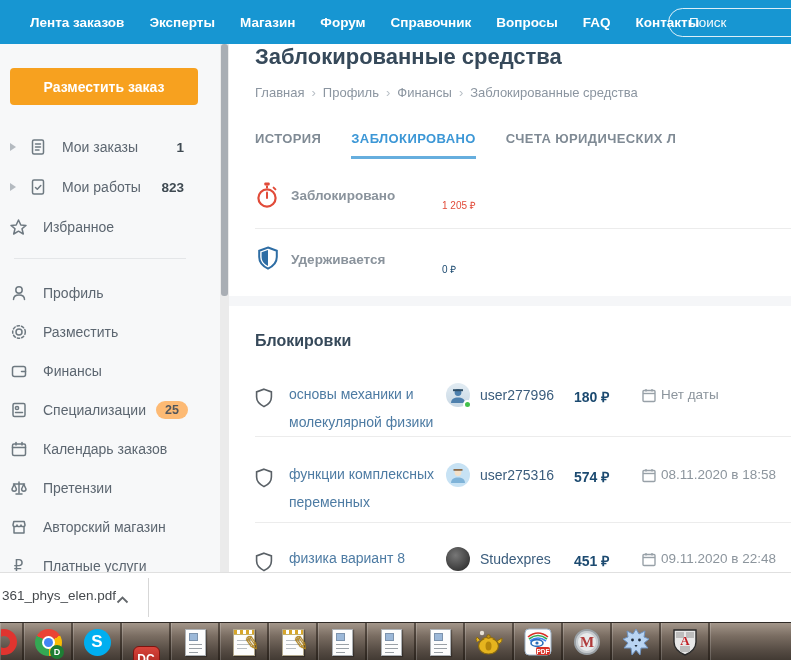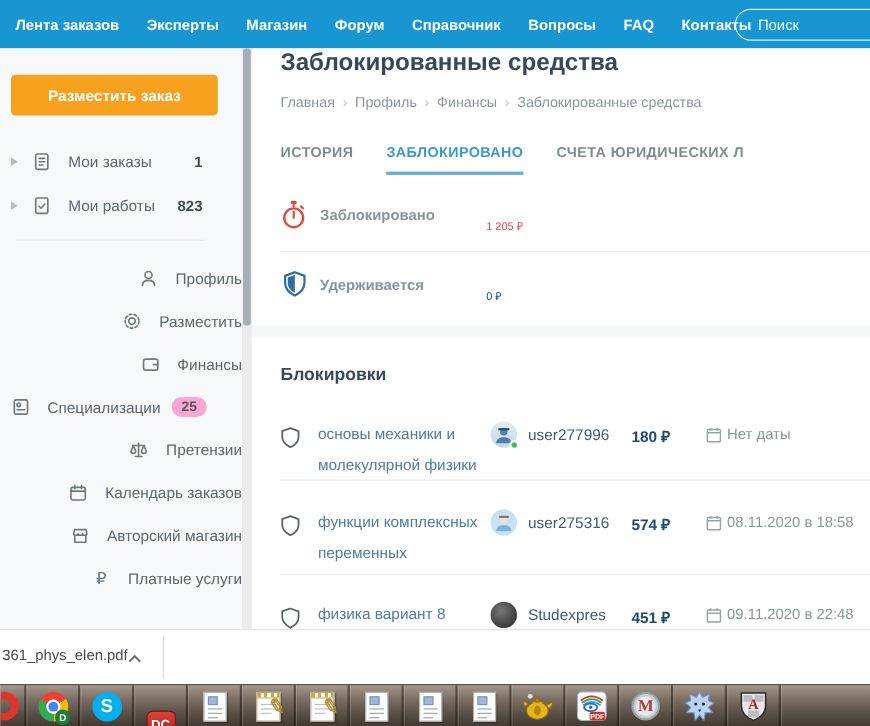--- a/index.html
+++ b/index.html
@@ -3,41 +3,41 @@
 <meta charset="utf-8">
 <style>
   * { margin:0; padding:0; box-sizing:border-box; }
   body { background:#ddd; }
   .frame {
     position:relative; width:791px; height:660px; overflow:hidden;
     font-family:"Liberation Sans", sans-serif; background:#fff;
   }
   
   .topnav { position:absolute; left:0; top:0; width:791px; height:44px;
-    background:#1796d2; display:flex; align-items:center; gap:25px; padding-left:14px; }
+    background:#1796d2; display:flex; align-items:center; gap:25px; padding-left:30px; }
   .topnav .nav-item { color:#fff; font-size:13.5px; font-weight:bold; white-space:nowrap; cursor:pointer; }
   .search-pill { position:absolute; left:668px; top:8px; width:170px; height:29px;
     border:1.5px solid rgba(255,255,255,0.85); border-radius:15px; background:transparent; }
   .search-pill input { width:120px; height:26px; margin-left:20px; border:0; outline:0;
     background:transparent; color:#fff; font-size:13.5px; font-family:"Liberation Sans",sans-serif; }
   .search-pill input::placeholder { color:rgba(255,255,255,0.95); }
   
   .sidebar { position:absolute; left:0; top:44px; width:220px; height:528px; background:#f7f8f9; overflow:hidden; }
   .order-btn { position:absolute; left:10px; top:24px; width:188px; height:37px; background:#f7a11f;
     border:0; border-radius:4px; color:#fff; font-weight:bold; font-size:14px; cursor:pointer;
     font-family:"Liberation Sans",sans-serif; }
   .side-list { position:absolute; left:0; top:83px; width:220px; }
   .side-item { height:40px; display:flex; align-items:center; padding-left:10px; cursor:pointer;
-    color:#5c6670; font-size:14px;justify-content:flex-end; }
+    color:#5c6670; font-size:14px; }
   .side-item .caret { width:0; height:0; border-left:6px solid #b4bac0; border-top:4.5px solid transparent;
     border-bottom:4.5px solid transparent; margin-right:12px; }
   .side-item .s-icon { width:19px; height:19px; margin-right:15px; display:inline-flex;
     align-items:center; justify-content:center; color:#6e7981; font-size:15px; }
   .side-item .count { margin-left:auto; margin-right:36px; font-weight:bold; font-size:13.5px; color:#3f4a52; }
-  .side-item .badge { margin-left:auto; margin-right:32px; background:#f9a8d4; border-radius:9px;
+  .side-item .badge { margin-left:auto; margin-right:32px; background:#fdba74; border-radius:9px;
     padding:2px 9px; font-weight:bold; font-size:12.5px; color:#53575c; }
   .side-divider { border-top:1px solid #e4e6e8; margin:11px 34px 0 14px; }
   .side-list2 { margin-top:14px; }
   .side-list2 .side-item { height:39px; }
   .plain { padding-left:9px; }
   svg.si { stroke:#6e7981; fill:none; stroke-width:1.5; stroke-linecap:round; stroke-linejoin:round; }
   
   .scroll-strip { position:absolute; left:220px; top:44px; width:9px; height:528px; background:#ebebeb; }
   .scroll-thumb { position:absolute; left:1px; top:0; width:7px; height:252px; background:#a9aeb4; border-radius:3px; }
   
@@ -156,20 +156,28 @@
         <span class="caret"></span>
         <span class="s-icon">
           <svg class="si" width="18" height="18" viewBox="0 0 18 18">
               <rect x="3.5" y="2" width="11" height="14" rx="1.5"></rect>
               <polyline points="6.5,9.5 8.3,11.3 11.8,7.5"></polyline>
             </svg>
         </span>
         <span>Мои работы</span>
         <span class="count">823</span>
       </div>
+      <div class="side-item plain">
+        <span class="s-icon">
+          <svg class="si" width="19" height="19" viewBox="0 0 19 19">
+              <polygon points="9.5,2 11.8,7 17,7.4 13,10.8 14.3,16 9.5,13.2 4.7,16 6,10.8 2,7.4 7.2,7"></polygon>
+            </svg>
+        </span>
+        <span>Избранное</span>
+      </div>
 
       <div class="side-divider"></div>
 
       <div class="side-list2">
         <div class="side-item plain">
           <span class="s-icon">
             <svg class="si" width="18" height="18" viewBox="0 0 18 18">
                 <circle cx="9" cy="6" r="3.2"></circle>
                 <path d="M3.5 15.5 c0-3 2.4-4.6 5.5-4.6 s5.5 1.6 5.5 4.6"></path>
               </svg>
@@ -197,43 +205,43 @@
         <div class="side-item plain">
           <span class="s-icon">
             <svg class="si" width="18" height="18" viewBox="0 0 18 18">
                 <rect x="3" y="2.5" width="12" height="13" rx="1.5"></rect>
                 <circle cx="7" cy="7" r="1.6"></circle>
                 <line x1="5.5" y1="11.5" x2="12.5" y2="11.5"></line>
               </svg>
           </span>
           <span>Специализации</span>
           <span class="badge">25</span>
+        </div>
+        <div class="side-item plain">
+          <span class="s-icon">
+            <svg class="si" width="18" height="18" viewBox="0 0 18 18">
+                <rect x="2.5" y="4" width="13" height="11.5" rx="1.5"></rect>
+                <line x1="2.5" y1="7.5" x2="15.5" y2="7.5"></line>
+                <line x1="6" y1="2.5" x2="6" y2="5"></line>
+                <line x1="12" y1="2.5" x2="12" y2="5"></line>
+              </svg>
+          </span>
+          <span>Календарь заказов</span>
         </div>
         <div class="side-item plain">
           <span class="s-icon">
             <svg class="si" width="18" height="18" viewBox="0 0 18 18">
                 <line x1="9" y1="3" x2="9" y2="14"></line>
                 <line x1="3.5" y1="5" x2="14.5" y2="5"></line>
                 <path d="M2 10 a2.2 2.2 0 0 0 4.4 0 L4.2 5.2 Z"></path>
                 <path d="M11.6 10 a2.2 2.2 0 0 0 4.4 0 L13.8 5.2 Z"></path>
                 <line x1="6" y1="15" x2="12" y2="15"></line>
               </svg>
           </span>
           <span>Претензии</span>
-        </div>
-        <div class="side-item plain">
-          <span class="s-icon">
-            <svg class="si" width="18" height="18" viewBox="0 0 18 18">
-                <rect x="2.5" y="4" width="13" height="11.5" rx="1.5"></rect>
-                <line x1="2.5" y1="7.5" x2="15.5" y2="7.5"></line>
-                <line x1="6" y1="2.5" x2="6" y2="5"></line>
-                <line x1="12" y1="2.5" x2="12" y2="5"></line>
-              </svg>
-          </span>
-          <span>Календарь заказов</span>
         </div>
         <div class="side-item plain">
           <span class="s-icon">
             <svg class="si" width="18" height="18" viewBox="0 0 18 18">
                 <path d="M3 7 L3.8 3.5 h10.4 L15 7 a2 1.6 0 0 1 -4 0 a2 1.6 0 0 1 -4 0 a2 1.6 0 0 1 -4 0 Z"></path>
                 <path d="M4 8.8 V15 h10 V8.8"></path>
               </svg>
           </span>
           <span>Авторский магазин</span>
         </div>

